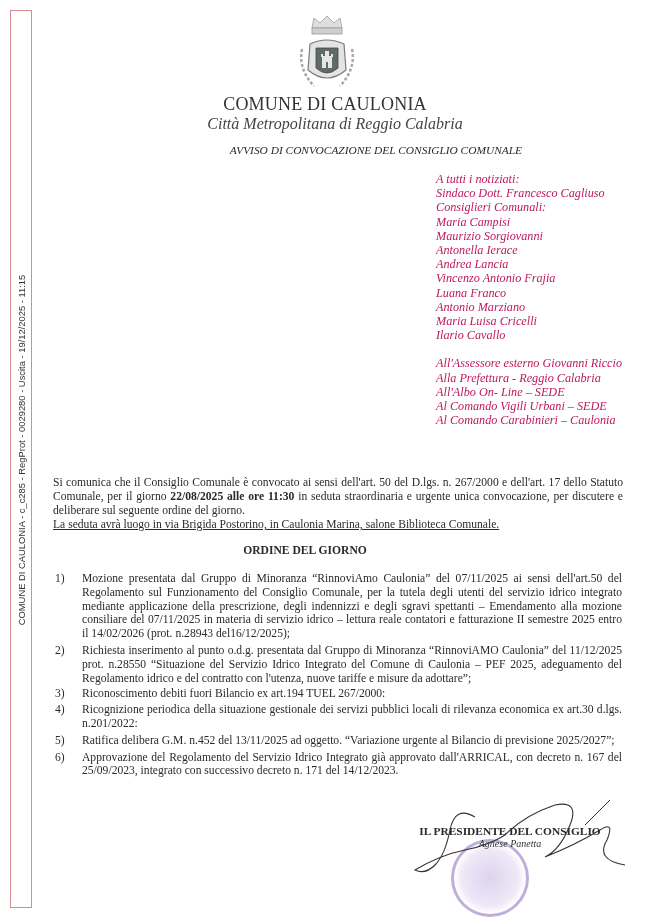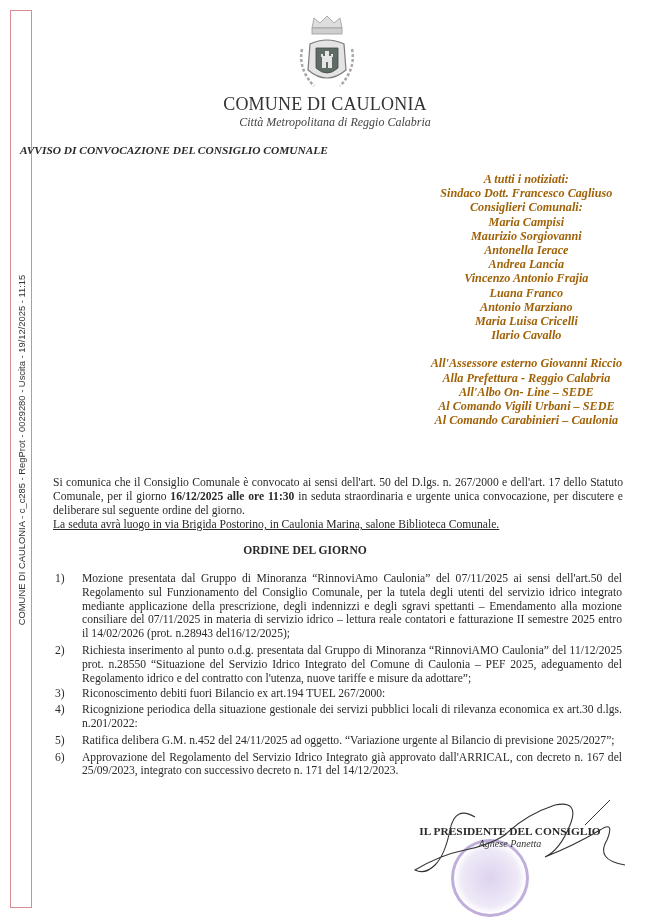--- a/index.html
+++ b/index.html
@@ -17,29 +17,29 @@
     white-space: nowrap; font-family: "Liberation Sans", "DejaVu Sans", sans-serif;
     font-size: 9.4px; color: #333;
   }
   .crest { position: absolute; left: 292px; top: 14px; width: 70px; height: 82px; }
   .title {
     position: absolute; left: 0; width: 650px; top: 94px; text-align: center;
     font-size: 18px; letter-spacing: 0.2px; color: #333; box-sizing: border-box;
   }
   .subtitle {
     position: absolute; left: 0; width: 650px; top: 115px; text-align: center;
-    font-style: italic; font-size: 12px; color: #444; padding-left: 20px; box-sizing: border-box;
+    font-style: italic; font-size: 16px; color: #444; padding-left: 20px; box-sizing: border-box;
   }
   .heading {
-    position: absolute; left: 0; width: 522px; top: 144px; text-align: left;
-    font-style: italic; font-weight: bold; font-size: 11.4px; color: #2a2a2a; padding-left: 20px; box-sizing: border-box;
+    position: absolute; left: 0; width: 522px; top: 144px; text-align: right;
+    font-style: italic; font-weight: normal; font-size: 11.4px; color: #2a2a2a; padding-left: 20px; box-sizing: border-box;
   }
   .recipients {
-    position: absolute; right: 28px; top: 172px; text-align: center;
-    font-style: italic; font-size: 12.2px; line-height: 14.2px; color: #a16207; font-weight: bold;
+    position: absolute; right: 28px; top: 172px; text-align: left;
+    font-style: italic; font-size: 12.2px; line-height: 14.2px; color: #be185d;
   }
   .recipients .gap { height: 14px; }
   .intro {
     position: absolute; left: 53px; width: 570px; top: 476px;
     font-size: 11.6px; line-height: 14px; text-align: justify; color: #2a2a2a;
   }
   .intro p { margin: 0; }
   .intro b { font-weight: bold; }
   .intro .u { text-decoration: underline; text-align: left; }
   .odg-title {
@@ -116,21 +116,21 @@
   <div>Ilario Cavallo</div>
   <div class="gap"></div>
   <div>All'Assessore esterno Giovanni Riccio</div>
   <div>Alla Prefettura - Reggio Calabria</div>
   <div>All'Albo On- Line – SEDE</div>
   <div>Al Comando Vigili Urbani – SEDE</div>
   <div>Al Comando Carabinieri – Caulonia</div>
 </div>
 
 <div class="intro">
-  <p><span>Si comunica che il Consiglio Comunale è convocato ai sensi dell'art. 50 del D.lgs. n. 267/2000 e dell'art. 17 dello Statuto Comunale, per il giorno </span><b>16/12/2025</b><b> alle ore </b><b>11:30</b><span> in seduta straordinaria e urgente unica convocazione, per discutere e deliberare sul seguente ordine del giorno.</span></p>
+  <p><span>Si comunica che il Consiglio Comunale è convocato ai sensi dell'art. 50 del D.lgs. n. 267/2000 e dell'art. 17 dello Statuto Comunale, per il giorno </span><b>22/08/2025</b><b> alle ore </b><b>11:30</b><span> in seduta straordinaria e urgente unica convocazione, per discutere e deliberare sul seguente ordine del giorno.</span></p>
   <p class="u">La seduta avrà luogo in via Brigida Postorino, in Caulonia Marina, salone Biblioteca Comunale.</p>
 </div>
 
 <div class="odg-title">ORDINE DEL GIORNO</div>
 
 <div class="odg">
   <div class="odg-item">
     <span class="num">1)</span>
     <span class="txt">Mozione presentata dal Gruppo di Minoranza “RinnoviAmo Caulonia” del 07/11/2025 ai sensi dell'art.50 del Regolamento sul Funzionamento del Consiglio Comunale, per la tutela degli utenti del servizio idrico integrato mediante applicazione della prescrizione, degli indennizzi e degli sgravi spettanti – Emendamento alla mozione consiliare del 07/11/2025 in materia di servizio idrico – lettura reale contatori e fatturazione II semestre 2025 entro il 14/02/2026 (prot. n.28943 del16/12/2025);</span>
   </div>
@@ -141,21 +141,21 @@
   <div class="odg-item tight">
     <span class="num">3)</span>
     <span class="txt">Riconoscimento debiti fuori Bilancio ex art.194 TUEL 267/2000:</span>
   </div>
   <div class="odg-item">
     <span class="num">4)</span>
     <span class="txt">Ricognizione periodica della situazione gestionale dei servizi pubblici locali di rilevanza economica ex art.30 d.lgs. n.201/2022:</span>
   </div>
   <div class="odg-item">
     <span class="num">5)</span>
-    <span class="txt">Ratifica delibera G.M. n.452 del 24/11/2025 ad oggetto. “Variazione urgente al Bilancio di previsione 2025/2027”;</span>
+    <span class="txt">Ratifica delibera G.M. n.452 del 13/11/2025 ad oggetto. “Variazione urgente al Bilancio di previsione 2025/2027”;</span>
   </div>
   <div class="odg-item">
     <span class="num">6)</span>
     <span class="txt">Approvazione del Regolamento del Servizio Idrico Integrato già approvato dall'ARRICAL, con decreto n. 167 del 25/09/2023, integrato con successivo decreto n. 171 del 14/12/2023.</span>
   </div>
 </div>
 
 <div class="signature-block">
   <div class="seal"></div>
   <div class="sig-title">IL PRESIDENTE DEL CONSIGLIO</div>

